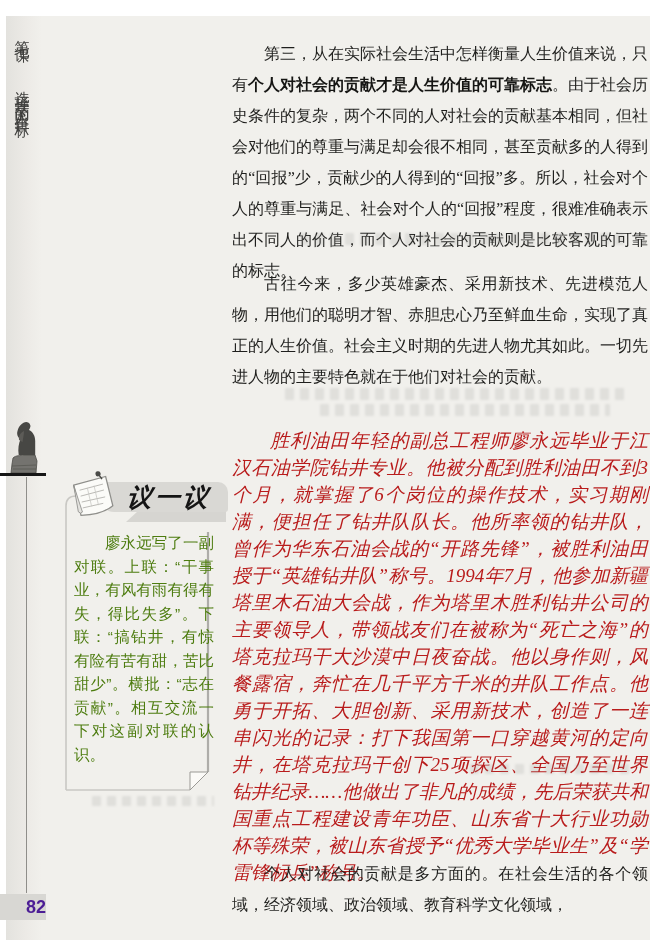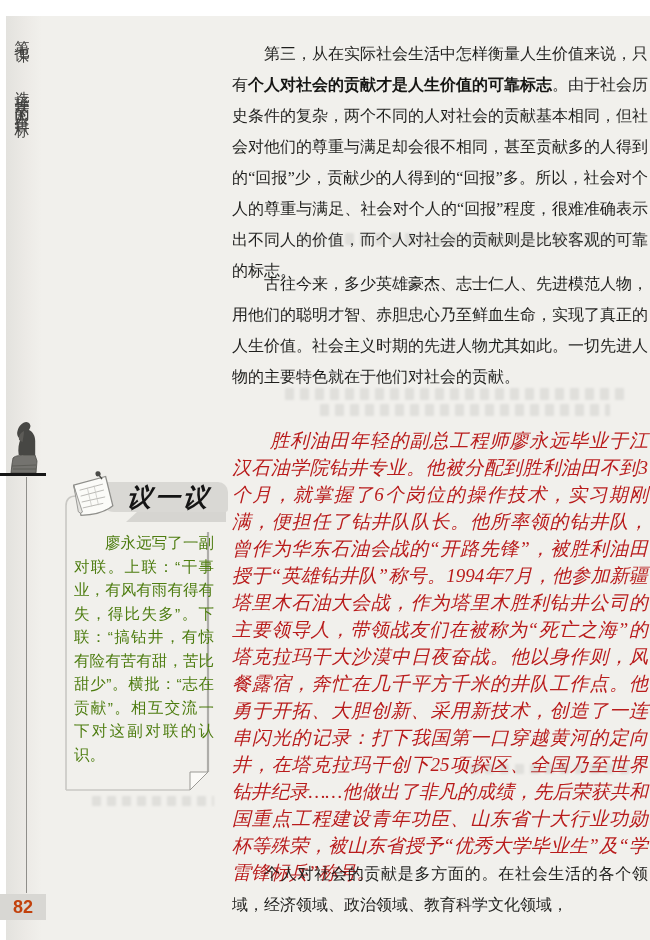--- a/index.html
+++ b/index.html
@@ -13,23 +13,23 @@
               font-family:"Liberation Sans","DejaVu Sans",sans-serif;
               font-size:15px;letter-spacing:4px;color:#3d3d3b;font-weight:500;}
   .side-title .seg2{margin-top:18px;}
   
   .thinker{position:absolute;left:6px;top:417px;}
   
   .hrule{position:absolute;left:0;top:473px;width:46px;height:3px;background:#161616;}
   .vrule{position:absolute;left:26px;top:477px;width:1px;height:416px;background:#8f8e8a;}
   
   .pagenum{position:absolute;left:0;top:894px;width:46px;height:26px;background:#d8d7d3;
-           display:flex;align-items:center;justify-content:center;
+           display:flex;align-items:center;justify-content:flex-end;
            font-family:"Liberation Sans","DejaVu Sans",sans-serif;
-           font-size:18px;font-weight:600;color:#c2410c;}
+           font-size:18px;font-weight:600;color:#4c1d95;}
   
   .discuss-outline{position:absolute;left:58px;top:464px;}
   .banner-under{position:absolute;left:126px;top:511px;width:100px;height:11px;background:#d6d5d1;
                 clip-path:polygon(12px 0,100% 0,100% 100%,0 100%);}
   .banner{position:absolute;left:100px;top:482px;width:128px;height:30px;background:#d9d8d4;
           border-radius:8px 10px 3px 14px;display:flex;align-items:center;justify-content:center;}
   .banner-title{font-family:"Liberation Serif","DejaVu Serif",serif;
                 font-size:25px;font-weight:bold;font-style:italic;color:#141414;
                 letter-spacing:3px;transform:skewX(-6deg);padding-left:10px;}
   .notepad{position:absolute;left:64px;top:466px;transform:rotate(-10deg);}
@@ -103,21 +103,21 @@
     <path d="M12,16 L16,44 Q14,46 12,43 Z" fill="#e4e3df" stroke="#8f8f8b" stroke-width="0.8"></path>
     <circle cx="38" cy="9" r="2.6" fill="#4a4a47"></circle>
     <path d="M38,9 L41,15" stroke="#4a4a47" stroke-width="1.4"></path>
   </svg>
 </div>
 
 <div class="discuss-text">廖永远写了一副对联。上联：“干事业，有风有雨有得有失，得比失多”。下联：“搞钻井，有惊有险有苦有甜，苦比甜少”。横批：“志在贡献”。相互交流一下对这副对联的认识。</div>
 
 <p class="para p1"><span>第三，从在实际社会生活中怎样衡量人生价值来说，只有</span><b>个人对社会的贡献才是人生价值的可靠标志</b><span>。由于社会历史条件的复杂，两个不同的人对社会的贡献基本相同，但社会对他们的尊重与满足却会很不相同，甚至贡献多的人得到的“回报”少，贡献少的人得到的“回报”多。所以，社会对个人的尊重与满足、社会对个人的“回报”程度，很难准确表示出不同人的价值，而个人对社会的贡献则是比较客观的可靠的标志。</span></p>
 
-<p class="para p2">古往今来，多少英雄豪杰、志士仁人、先进模范人物，用他们的聪明才智、赤胆忠心乃至鲜血生命，实现了真正的人生价值。社会主义时期的先进人物尤其如此。一切先进人物的主要特色就在于他们对社会的贡献。</p>
+<p class="para p2">古往今来，多少英雄豪杰、采用新技术、先进模范人物，用他们的聪明才智、赤胆忠心乃至鲜血生命，实现了真正的人生价值。社会主义时期的先进人物尤其如此。一切先进人物的主要特色就在于他们对社会的贡献。</p>
 
 <p class="para case">胜利油田年轻的副总工程师廖永远毕业于江汉石油学院钻井专业。他被分配到胜利油田不到3个月，就掌握了6个岗位的操作技术，实习期刚满，便担任了钻井队队长。他所率领的钻井队，曾作为华东石油会战的“开路先锋”，被胜利油田授于“英雄钻井队”称号。1994年7月，他参加新疆塔里木石油大会战，作为塔里木胜利钻井公司的主要领导人，带领战友们在被称为“死亡之海”的塔克拉玛干大沙漠中日夜奋战。他以身作则，风餐露宿，奔忙在几千平方千米的井队工作点。他勇于开拓、大胆创新、采用新技术，创造了一连串闪光的记录：打下我国第一口穿越黄河的定向井，在塔克拉玛干创下25项探区、全国乃至世界钻井纪录……他做出了非凡的成绩，先后荣获共和国重点工程建设青年功臣、山东省十大行业功勋杯等殊荣，被山东省授予“优秀大学毕业生”及“学雷锋标兵”称号。</p>
 
 <p class="para p3">个人对社会的贡献是多方面的。在社会生活的各个领域，经济领域、政治领域、教育科学文化领域，</p>
 
 <div class="bleed b1"></div>
 <div class="bleed b2"></div>
 <div class="bleed b3"></div>
 <div class="bleed b4"></div>
 <div class="bleed b5"></div>

